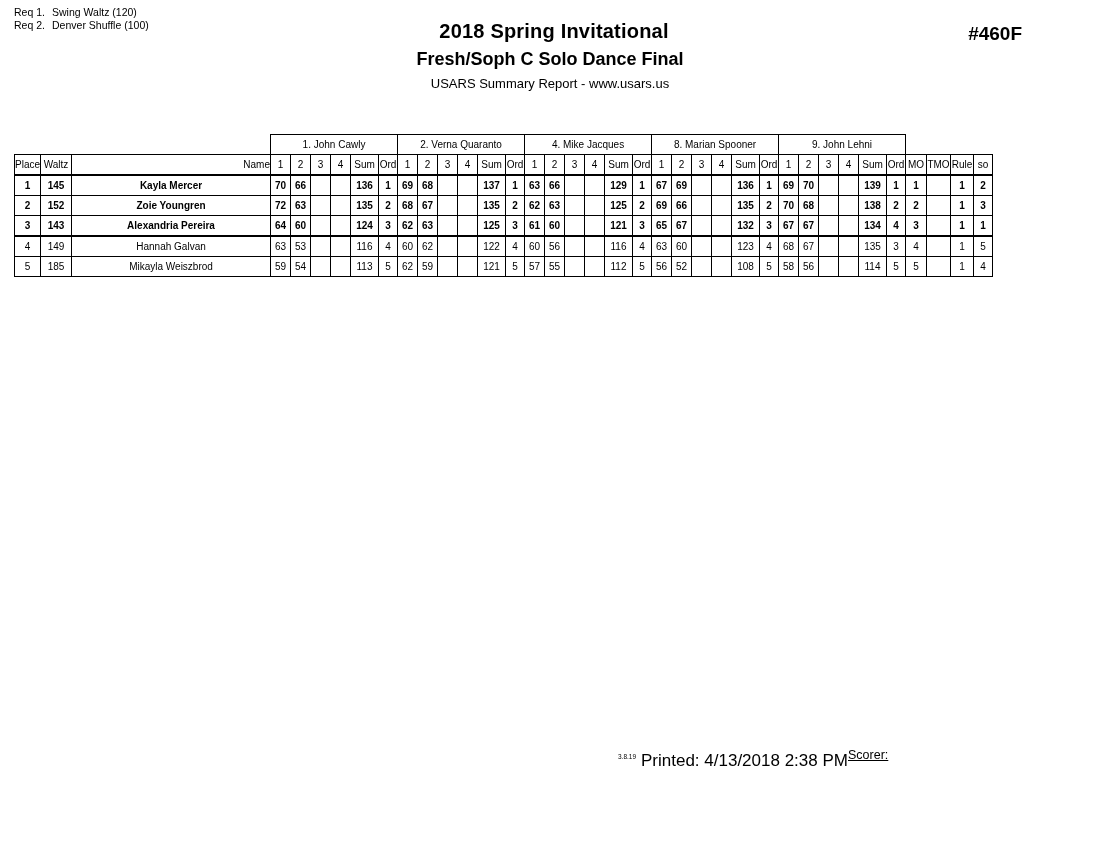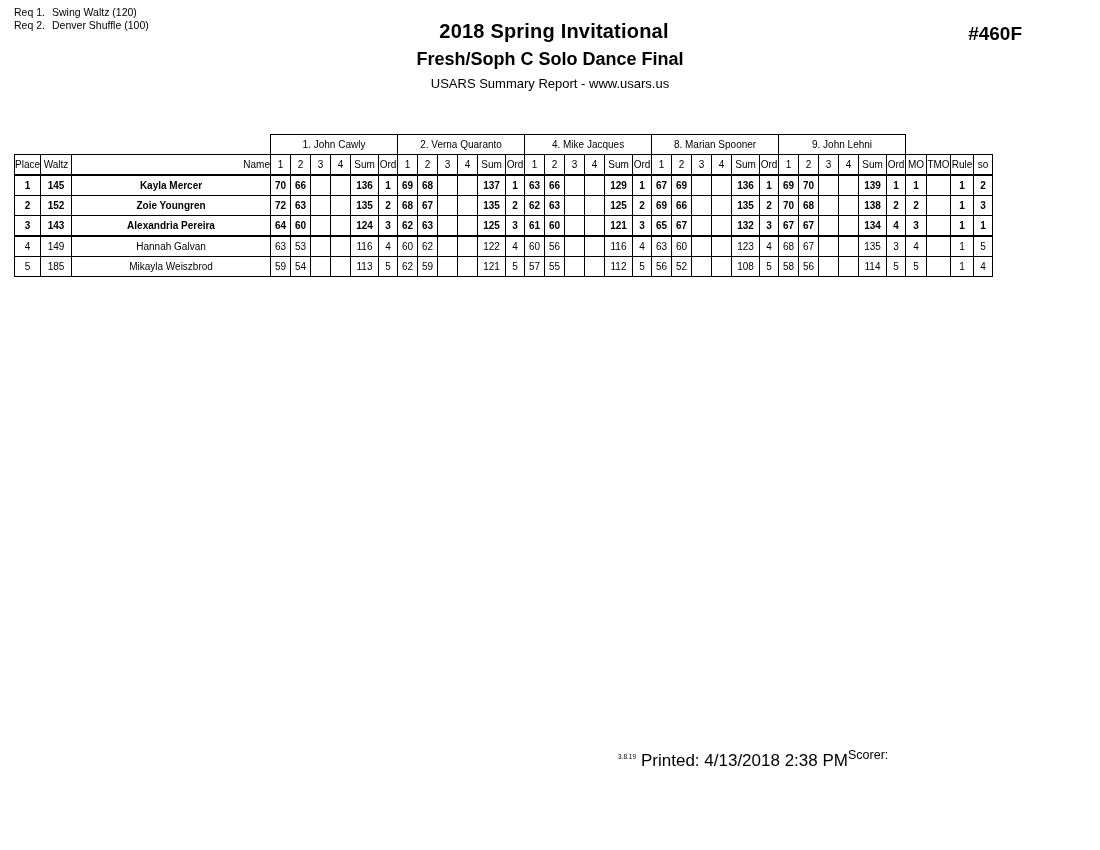--- a/index.html
+++ b/index.html
@@ -168,20 +168,21 @@
     left: 641px;
     top: 3px;
     font-size: 17px;
     white-space: nowrap;
   }
   .foot-scorer {
     position: absolute;
     left: 848px;
     top: 0;
     font-size: 12.5px;
+    text-decoration: underline;
   }
 </style>
 </head>
 <body>
 
 <div class="reqs">
   <div class="req-line">
     <span class="req-label">Req</span><span class="req-num">1.</span><span class="req-text">Swing Waltz (120)</span>
   </div>
   <div class="req-line">

